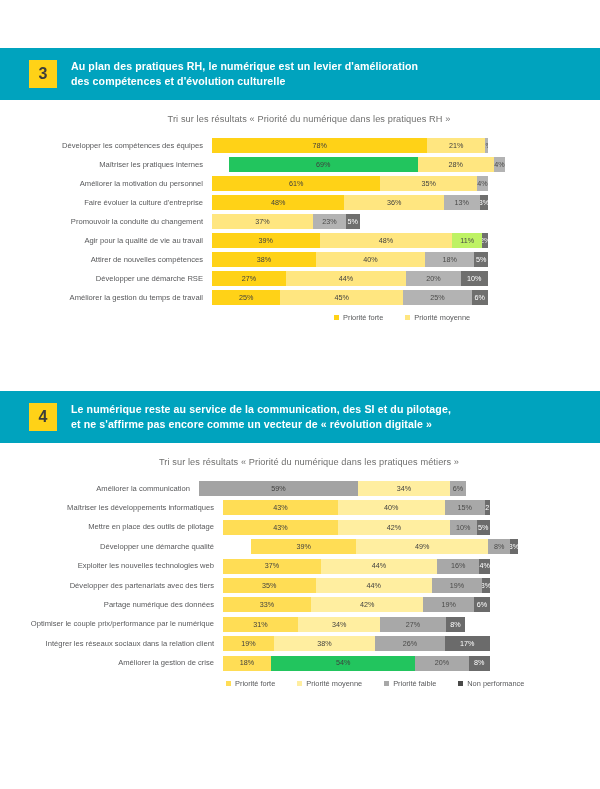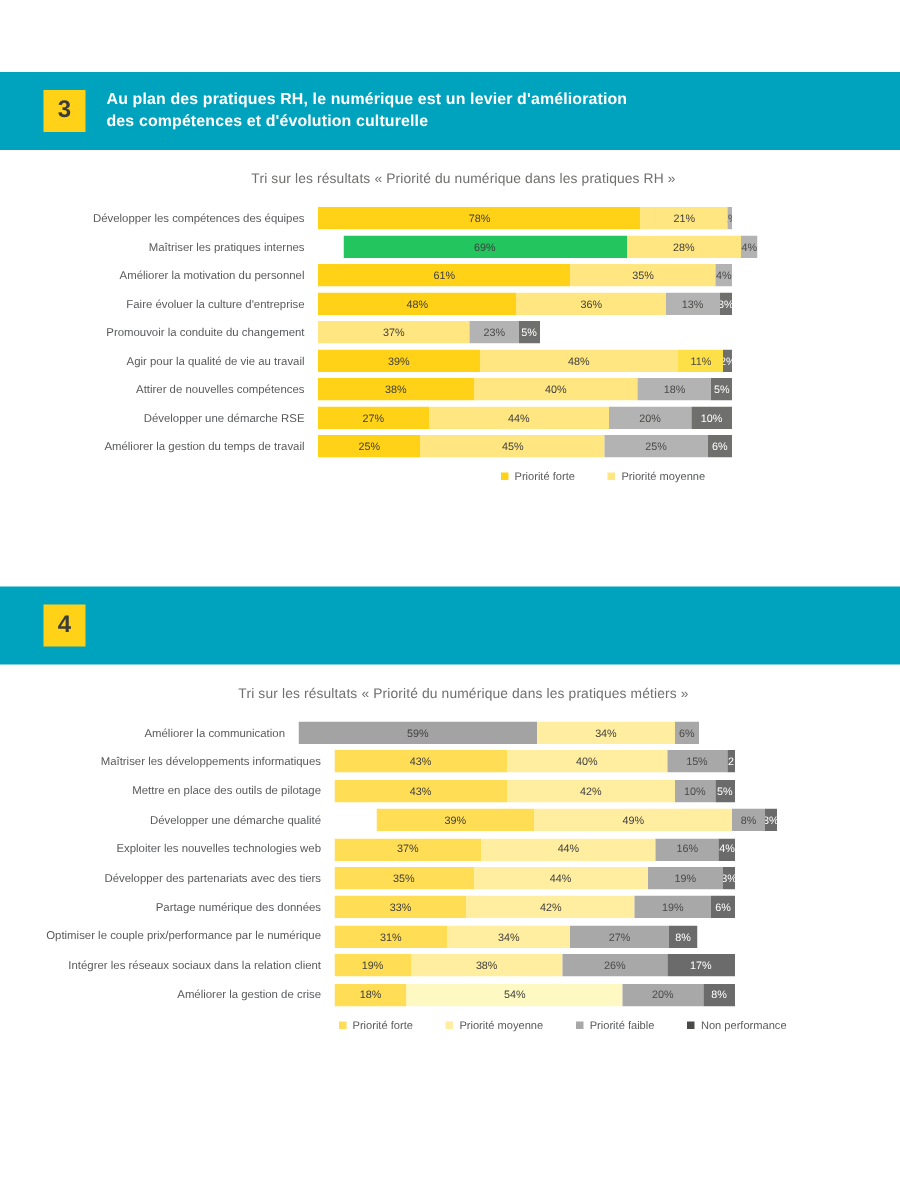--- a/index.html
+++ b/index.html
@@ -188,21 +188,21 @@
               <div class="seg s2" style="width: 101.109px; background: rgb(255, 230, 128);">37%</div>
               <div class="seg s3" style="width: 32.7921px; background: rgb(179, 179, 179);">23%</div>
               <div class="seg s4" style="width: 13.6634px; background: rgb(111, 111, 110);">5%</div>
             </div>
           </div>
           <div class="row" style="margin-bottom: 4px;">
             <div class="row-label" style="width: 212px;">Agir pour la qualité de vie au travail</div>
             <div class="bar" style="width: 276px;">
               <div class="seg s1" style="width: 107.64px; background: rgb(255, 210, 23);">39%</div>
               <div class="seg s2" style="width: 132.48px; background: rgb(255, 230, 128);">48%</div>
-              <div class="seg s3" style="width: 30.36px; background: #fde047;">11%</div>
+              <div class="seg s3" style="width: 30.36px; background: #bef264;">11%</div>
               <div class="seg s4" style="width: 5.52px; background: rgb(111, 111, 110);">2%</div>
             </div>
           </div>
           <div class="row" style="margin-bottom: 4px;">
             <div class="row-label" style="width: 212px;">Attirer de nouvelles compétences</div>
             <div class="bar" style="width: 276px;">
               <div class="seg s1" style="width: 103.842px; background: rgb(255, 210, 23);">38%</div>
               <div class="seg s2" style="width: 109.307px; background: rgb(255, 230, 128);">40%</div>
               <div class="seg s3" style="width: 49.1881px; background: rgb(179, 179, 179);">18%</div>
               <div class="seg s4" style="width: 13.6634px; background: rgb(111, 111, 110);">5%</div>
@@ -236,20 +236,24 @@
             <span class="legend-swatch" style="background: rgb(255, 230, 128);"></span>
             <span>Priorité moyenne</span>
           </div>
         </div>
     </div>
   </div>
 
   <div class="section" id="section-1" style="top:391px;">
     <div class="banner">
       <div class="banner-num">4</div>
+      <div class="banner-title">
+        <span class="line">Le numérique reste au service de la communication, des SI et du pilotage,</span>
+        <span class="line">et ne s'affirme pas encore  comme un vecteur de « révolution digitale »</span>
+      </div>
     </div>
     <div class="chart-block">
       <div class="chart-subtitle">Tri sur les résultats « Priorité du numérique dans les pratiques métiers »</div>
       <div class="rows" id="rows-1">
           <div class="row" style="margin-bottom: 4.4px;">
             <div class="row-label" style="width: 199px;">Améliorer la communication</div>
             <div class="bar" style="width: 267px;">
               <div class="seg s1" style="width: 159.121px; background: #a3a3a3;">59%</div>
               <div class="seg s2" style="width: 91.697px; background: rgb(255, 238, 160);">34%</div>
               <div class="seg s3" style="width: 16.1818px; background: rgb(168, 168, 168);">6%</div>
@@ -324,21 +328,21 @@
               <div class="seg s1" style="width: 50.73px; background: rgb(255, 221, 85);">19%</div>
               <div class="seg s2" style="width: 101.46px; background: rgb(255, 238, 160);">38%</div>
               <div class="seg s3" style="width: 69.42px; background: rgb(168, 168, 168);">26%</div>
               <div class="seg s4" style="width: 45.39px; background: rgb(107, 107, 107);">17%</div>
             </div>
           </div>
           <div class="row" style="margin-bottom: 4.4px;">
             <div class="row-label" style="width: 223px;">Améliorer la gestion de crise</div>
             <div class="bar" style="width: 267px;">
               <div class="seg s1" style="width: 48.06px; background: rgb(255, 221, 85);">18%</div>
-              <div class="seg s2" style="width: 144.18px; background: #fef9c3;">54%</div>
+              <div class="seg s2" style="width: 144.18px; background: #22c55e;">54%</div>
               <div class="seg s3" style="width: 53.4px; background: rgb(168, 168, 168);">20%</div>
               <div class="seg s4" style="width: 21.36px; background: rgb(107, 107, 107);">8%</div>
             </div>
           </div>
         </div>
       <div class="legend" id="legend-1" style="padding-left: 226px;">
           <div class="legend-item">
             <span class="legend-swatch" style="background: rgb(255, 221, 85);"></span>
             <span>Priorité forte</span>
           </div>

